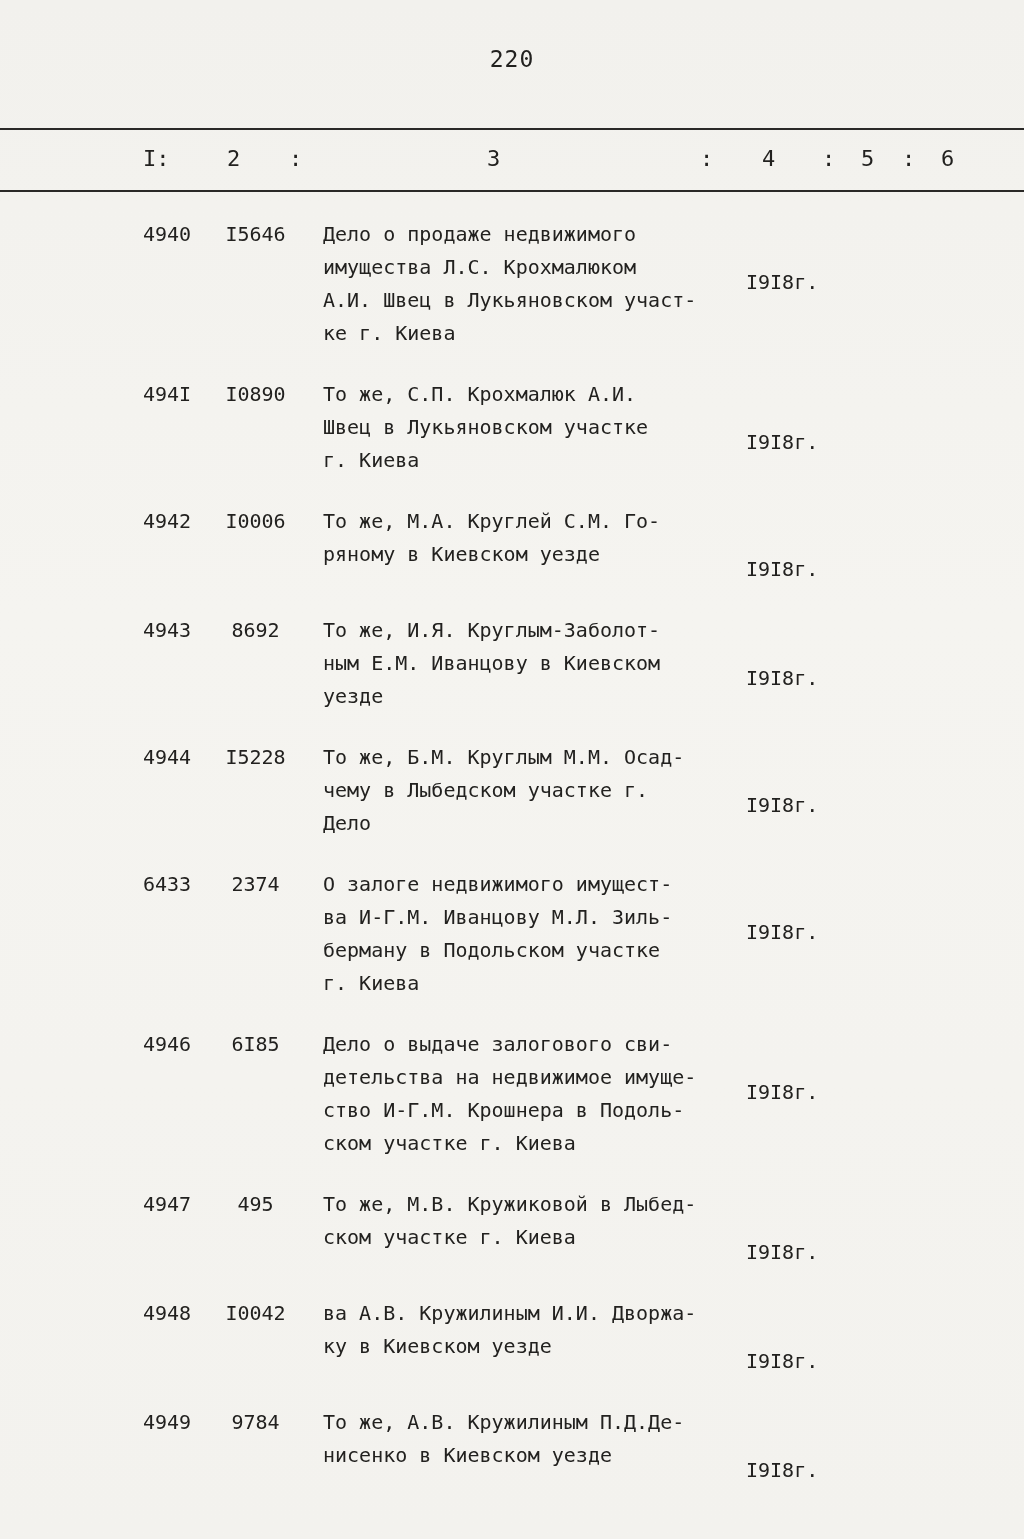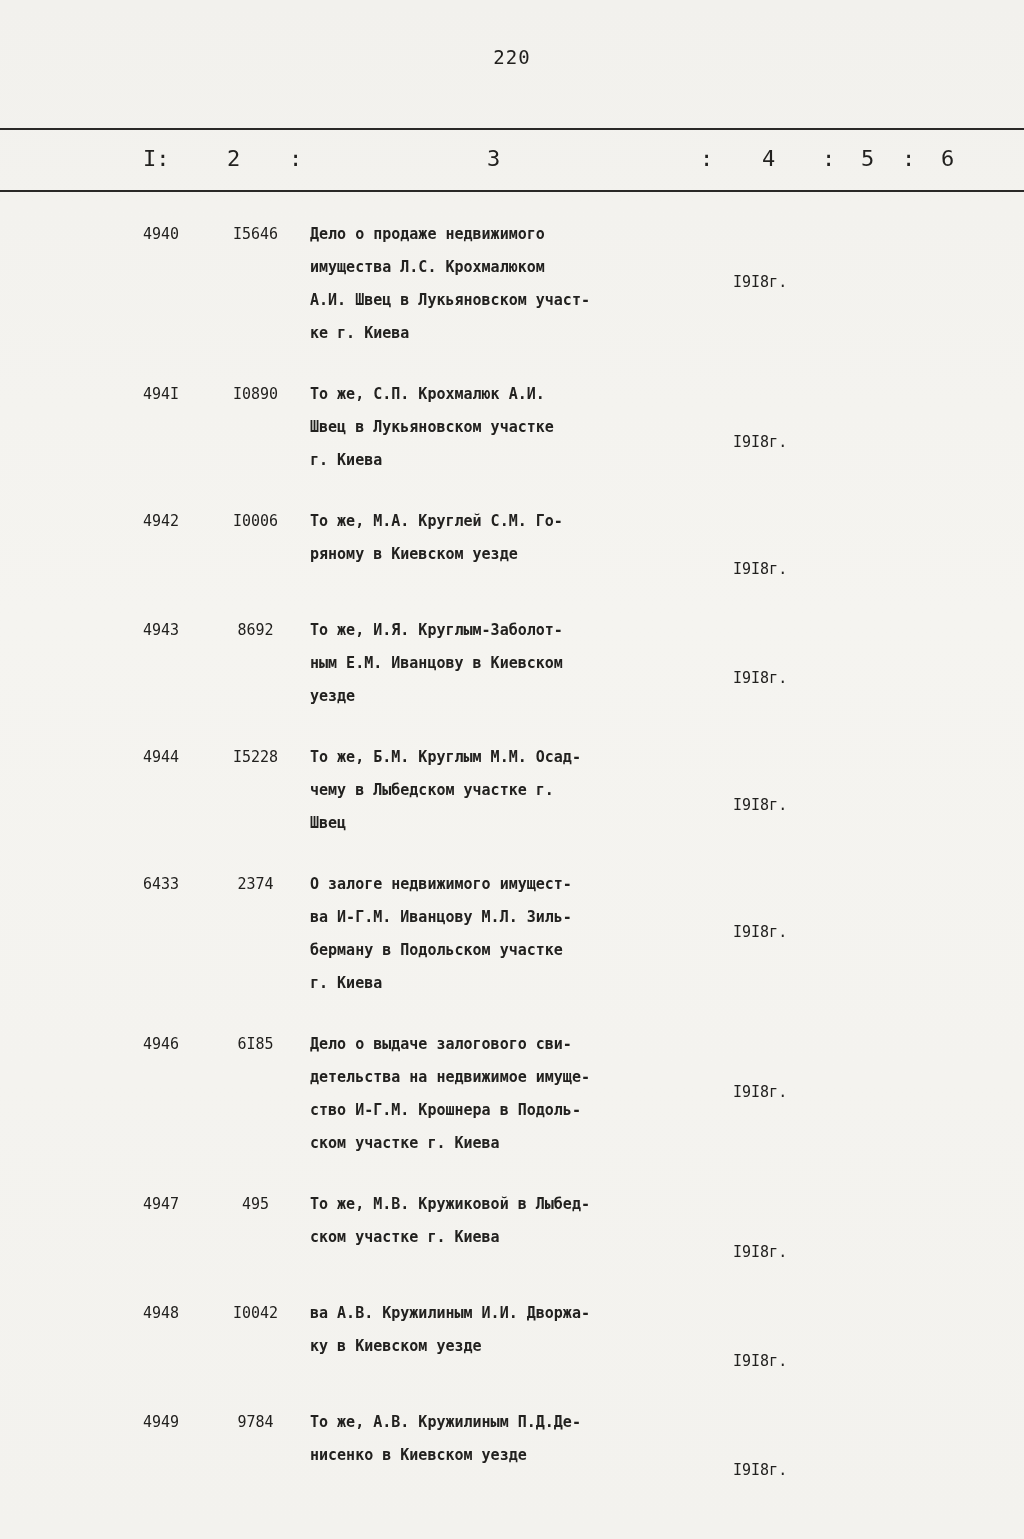--- a/index.html
+++ b/index.html
@@ -16,21 +16,21 @@
     font-family: "DejaVu Sans Mono", "Liberation Mono", monospace;
     color: #22211f;
     overflow: hidden;
   }
   .page-number {
     position: absolute;
     top: 46px;
     left: 0;
     width: 100%;
     text-align: center;
-    font-size: 19px;
+    font-size: 23px;
     letter-spacing: 1px;
   }
   .rule {
     position: absolute;
     left: 0;
     right: 0;
     height: 2px;
     background: #2a2927;
   }
   .rule-top { top: 128px; }
@@ -53,37 +53,36 @@
   .entries {
     position: absolute;
     top: 218px;
     left: 0;
     right: 0;
   }
   .entry {
     display: flex;
     align-items: flex-start;
     margin-bottom: 28px;
-    font-size: 15px;
+    font-size: 20px;
     line-height: 33px;
     white-space: nowrap;
   }
   .entry .no {
     margin-left: 143px;
     width: 70px;
   }
   .entry .file {
     width: 85px;
     text-align: center;
   }
   .entry .desc {
-    margin-left: 12px;
+    margin-left: 25px;
     width: 415px;
     white-space: normal;
-    font-weight: bold;
   }
   .entry .year {
     margin-left: 8px;
     margin-top: 48px;
   }
 </style>
 </head>
 <body>
 
 <div class="page">
@@ -148,21 +147,21 @@
         </div>
     <div class="col year">I9I8г.</div>
   </div>
 
   <div class="entry">
     <div class="col no">4944</div>
     <div class="col file">I5228</div>
     <div class="col desc">
           <div>То же, Б.М. Круглым М.М. Осад-</div>
           <div>чему в Лыбедском участке г.</div>
-          <div>Швец</div>
+          <div>Дело</div>
         </div>
     <div class="col year">I9I8г.</div>
   </div>
 
   <div class="entry">
     <div class="col no">6433</div>
     <div class="col file">2374</div>
     <div class="col desc">
           <div>О залоге недвижимого имущест-</div>
           <div>ва И-Г.М. Иванцову М.Л. Зиль-</div>

